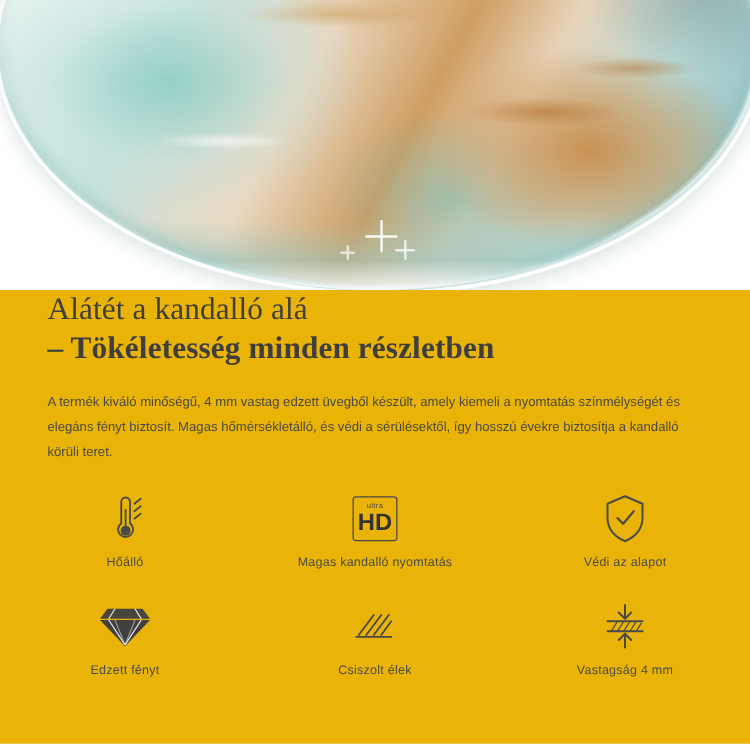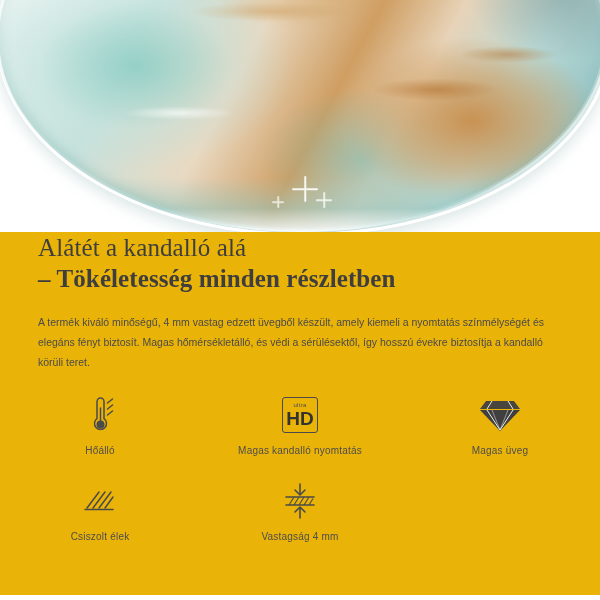--- a/index.html
+++ b/index.html
@@ -226,39 +226,48 @@
     <div class="feature">
       <div class="feature-icon">
         <div class="hd-badge">
           <span class="ultra">ultra</span>
           <span class="hd">HD</span>
         </div>
       </div>
       <div class="feature-label">Magas kandalló nyomtatás</div>
     </div>
 
+    <div class="feature">
+      <div class="feature-icon">
+        <svg width="36" height="42" viewBox="0 0 36 42">
+          <path d="M18 3 L32 9 v11c0 9-6 15.5-14 19C10 35.5 4 29 4 20V9z" fill="none" stroke="#4a4a4a" stroke-width="1.6" stroke-linejoin="round"></path>
+          <path d="M12 20.5 l4.5 4.5 L25 15" fill="none" stroke="#4a4a4a" stroke-width="1.8" stroke-linecap="round" stroke-linejoin="round"></path>
+        </svg>
+      </div>
+      <div class="feature-label">Védi az alapot</div>
+    </div>
 
     <div class="feature">
       <div class="feature-icon">
         <svg width="44" height="36" viewBox="0 0 44 36">
           <g fill="#3f3f3f">
             <path d="M8 4 h28 l6 8 H2z" opacity="0.95"></path>
             <path d="M2 13 h40 L22 34z"></path>
           </g>
           <g stroke="#ffffff" stroke-width="1" opacity="0.9">
             <line x1="14" y1="4" x2="9" y2="12"></line>
             <line x1="30" y1="4" x2="35" y2="12"></line>
             <line x1="9" y1="13" x2="22" y2="33"></line>
             <line x1="35" y1="13" x2="22" y2="33"></line>
             <line x1="14" y1="13" x2="22" y2="33" opacity="0.5"></line>
             <line x1="30" y1="13" x2="22" y2="33" opacity="0.5"></line>
           </g>
         </svg>
       </div>
-      <div class="feature-label">Magas üveg</div>
+      <div class="feature-label">Edzett fényt</div>
     </div>
 
     <div class="feature">
       <div class="feature-icon">
         <svg width="38" height="34" viewBox="0 0 38 34">
           <g stroke="#4a4a4a" stroke-width="1.5" stroke-linecap="round">
             <line x1="6" y1="24" x2="18" y2="8"></line>
             <line x1="12" y1="24" x2="24" y2="8"></line>
             <line x1="18" y1="24" x2="30" y2="8"></line>
             <line x1="24" y1="24" x2="32" y2="13"></line>

